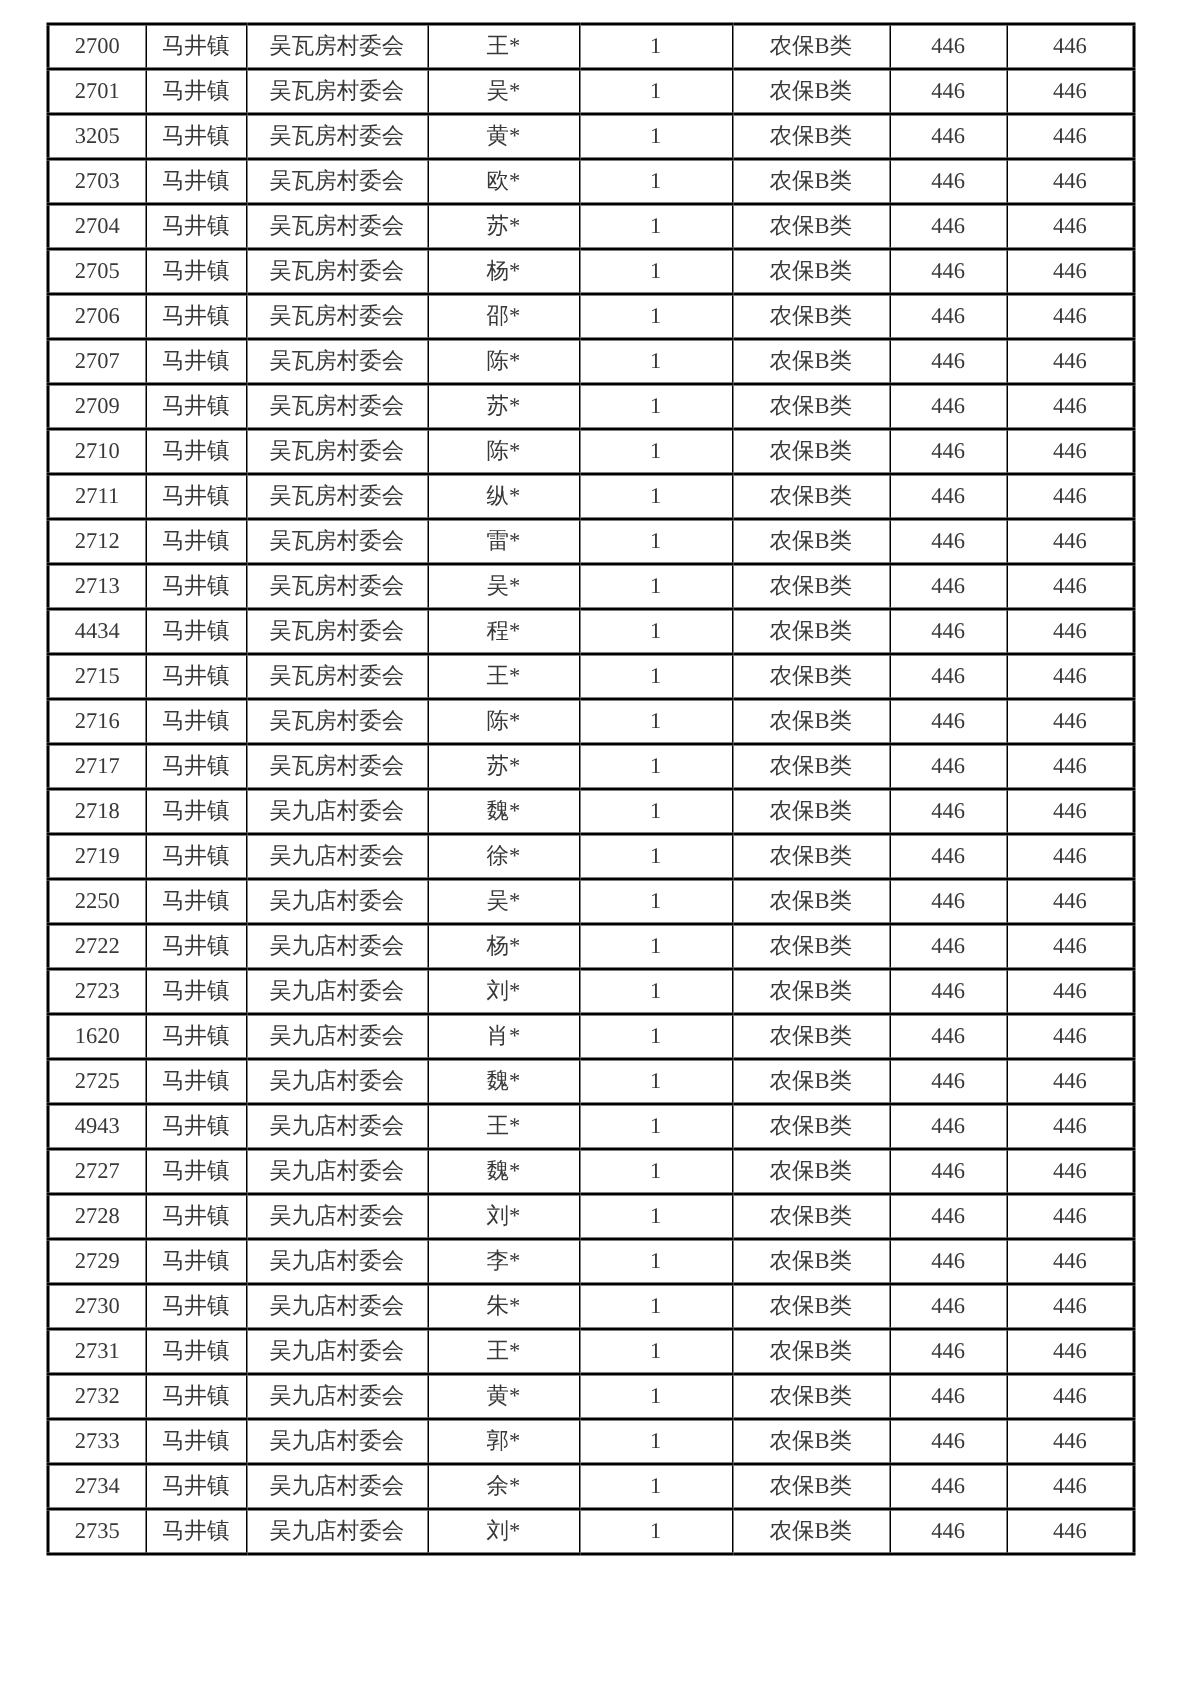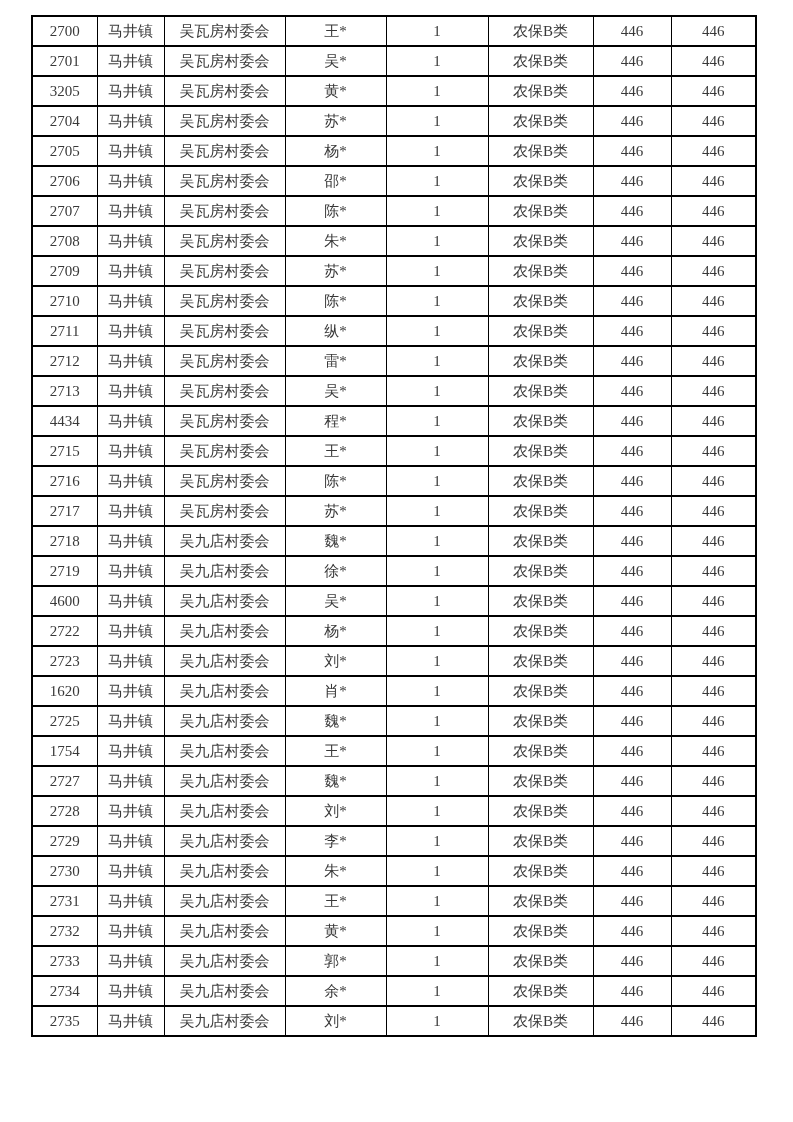--- a/index.html
+++ b/index.html
@@ -92,20 +92,30 @@
           <td>3205</td>
           <td>马井镇</td>
           <td>吴瓦房村委会</td>
           <td>黄*</td>
           <td>1</td>
           <td>农保B类</td>
           <td>446</td>
           <td>446</td>
         </tr>
         <tr>
+          <td>2703</td>
+          <td>马井镇</td>
+          <td>吴瓦房村委会</td>
+          <td>欧*</td>
+          <td>1</td>
+          <td>农保B类</td>
+          <td>446</td>
+          <td>446</td>
+        </tr>
+        <tr>
           <td>2704</td>
           <td>马井镇</td>
           <td>吴瓦房村委会</td>
           <td>苏*</td>
           <td>1</td>
           <td>农保B类</td>
           <td>446</td>
           <td>446</td>
         </tr>
         <tr>
@@ -132,30 +142,20 @@
           <td>2707</td>
           <td>马井镇</td>
           <td>吴瓦房村委会</td>
           <td>陈*</td>
           <td>1</td>
           <td>农保B类</td>
           <td>446</td>
           <td>446</td>
         </tr>
         <tr>
-          <td>2708</td>
-          <td>马井镇</td>
-          <td>吴瓦房村委会</td>
-          <td>朱*</td>
-          <td>1</td>
-          <td>农保B类</td>
-          <td>446</td>
-          <td>446</td>
-        </tr>
-        <tr>
           <td>2709</td>
           <td>马井镇</td>
           <td>吴瓦房村委会</td>
           <td>苏*</td>
           <td>1</td>
           <td>农保B类</td>
           <td>446</td>
           <td>446</td>
         </tr>
         <tr>
@@ -252,21 +252,21 @@
           <td>2719</td>
           <td>马井镇</td>
           <td>吴九店村委会</td>
           <td>徐*</td>
           <td>1</td>
           <td>农保B类</td>
           <td>446</td>
           <td>446</td>
         </tr>
         <tr>
-          <td>4600</td>
+          <td>2250</td>
           <td>马井镇</td>
           <td>吴九店村委会</td>
           <td>吴*</td>
           <td>1</td>
           <td>农保B类</td>
           <td>446</td>
           <td>446</td>
         </tr>
         <tr>
           <td>2722</td>
@@ -302,21 +302,21 @@
           <td>2725</td>
           <td>马井镇</td>
           <td>吴九店村委会</td>
           <td>魏*</td>
           <td>1</td>
           <td>农保B类</td>
           <td>446</td>
           <td>446</td>
         </tr>
         <tr>
-          <td>1754</td>
+          <td>4943</td>
           <td>马井镇</td>
           <td>吴九店村委会</td>
           <td>王*</td>
           <td>1</td>
           <td>农保B类</td>
           <td>446</td>
           <td>446</td>
         </tr>
         <tr>
           <td>2727</td>

